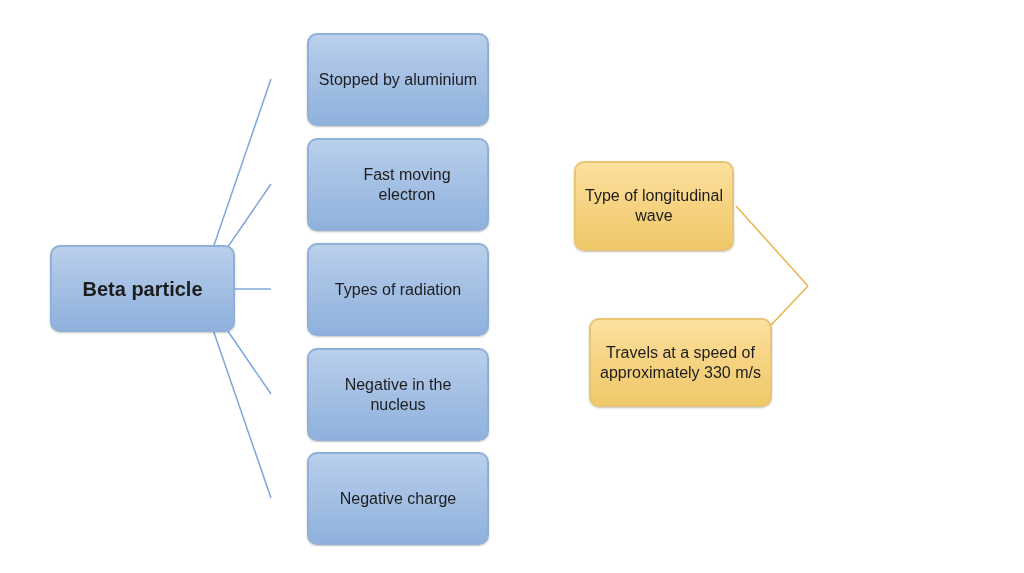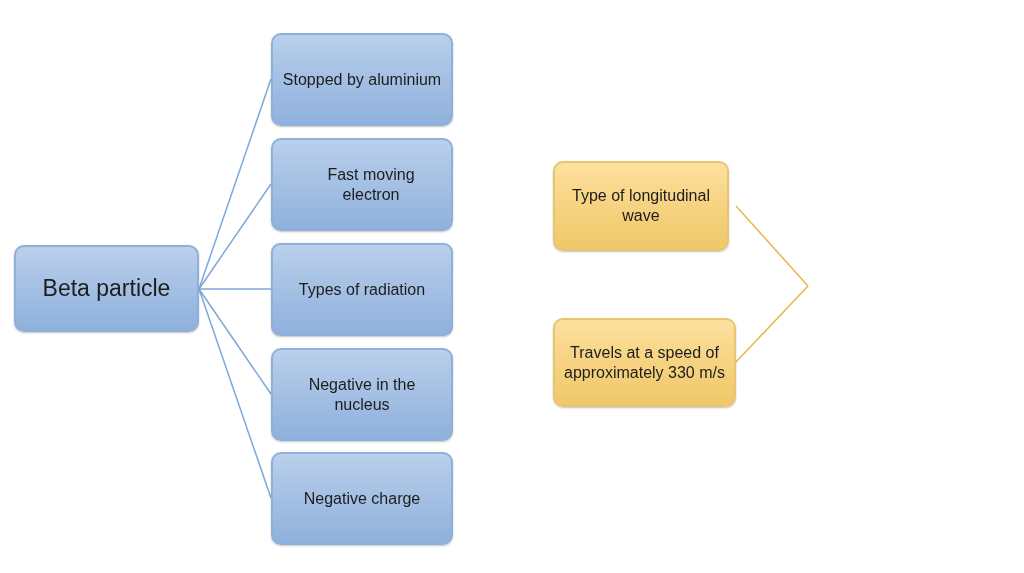--- a/index.html
+++ b/index.html
@@ -28,32 +28,33 @@
     z-index: 2;
     border-radius: 10px;
     display: flex;
     align-items: center;
     justify-content: center;
     text-align: center;
     box-sizing: border-box;
     padding: 4px 6px;
     color: #1d1d1d;
     box-shadow: 0 1px 2px rgba(80,80,80,0.35);
+    margin-left: 36px;
   }
   .node.blue {
     background: linear-gradient(180deg, #bad0ec 0%, #aac4e6 35%, #8fb1dc 100%);
     border: 2px solid #8fb0d8;
   }
   .node.orange {
     background: linear-gradient(180deg, #fce19f 0%, #f8d587 40%, #eec868 100%);
     border: 2px solid #e9c573;
   }
   .root-label {
-    font-size: 23px;
-    font-weight: normal;
+    font-size: 20px;
+    font-weight: bold;
     letter-spacing: 0px;
     line-height: 1.1;
   }
   .child-label {
     font-size: 16px;
     line-height: 1.25;
   }
 </style>
 </head>
 <body>
@@ -75,33 +76,33 @@
   </div>
 
   <div class="node blue" style="left:271px; top:33px; width:182px; height:93px;">
     <span class="child-label">Stopped by aluminium</span>
   </div>
 
   <div class="node blue" style="left:271px; top:138px; width:182px; height:93px;padding-left:24px;">
     <span class="child-label">Fast moving electron</span>
   </div>
 
-  <div class="node blue" style="left:271px; top:243px; width:182px; height:93px;border-radius:9px;">
+  <div class="node blue" style="left:271px; top:243px; width:182px; height:93px;">
     <span class="child-label">Types of radiation</span>
   </div>
 
   <div class="node blue" style="left:271px; top:348px; width:182px; height:93px;">
     <span class="child-label">Negative in the nucleus</span>
   </div>
 
   <div class="node blue" style="left:271px; top:452px; width:182px; height:93px;">
     <span class="child-label">Negative charge</span>
   </div>
 
-  <div class="node orange" style="left:553px; top:161px; width:176px; height:90px;">
+  <div class="node orange" style="left:538px; top:161px; width:160px; height:90px;">
     <span class="child-label">Type of longitudinal wave</span>
   </div>
 
   <div class="node orange" style="left:553px; top:318px; width:183px; height:89px;">
     <span class="child-label">Travels at a speed of approximately 330 m/s</span>
   </div>
 
 
 </div>
 

